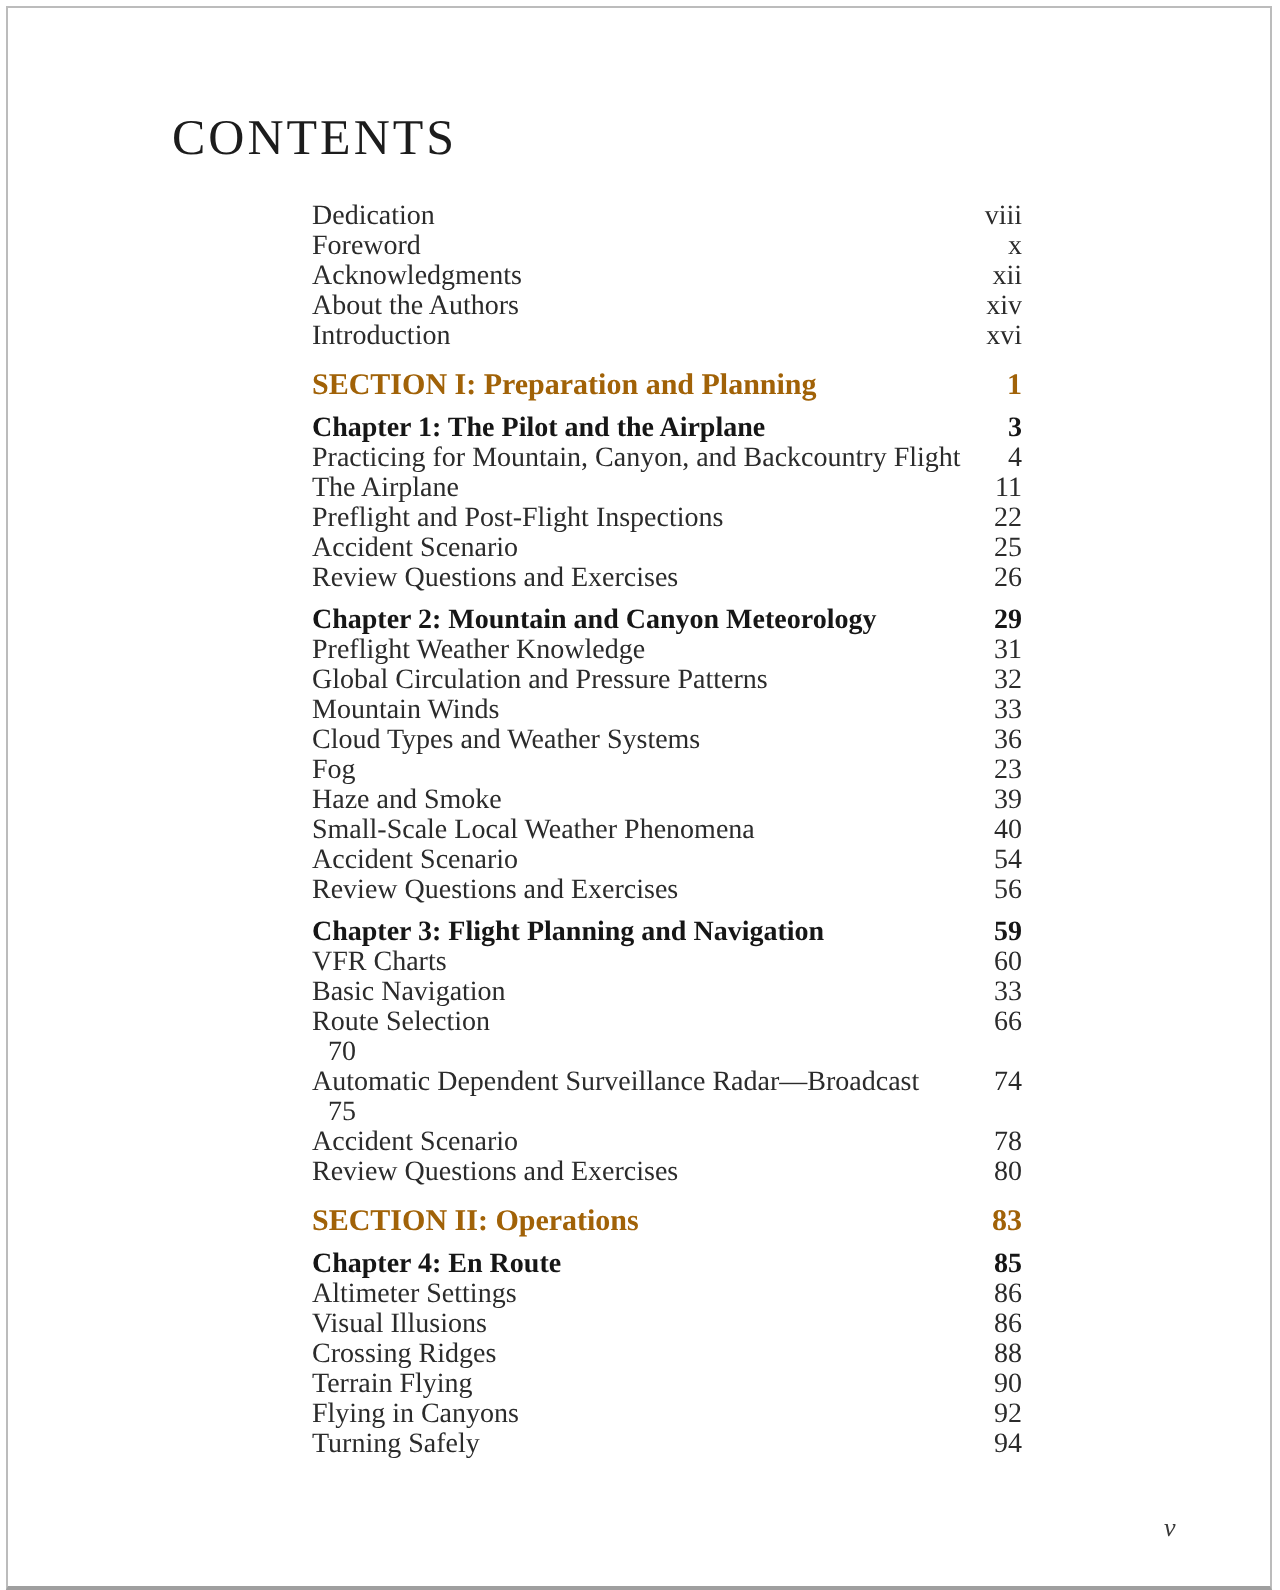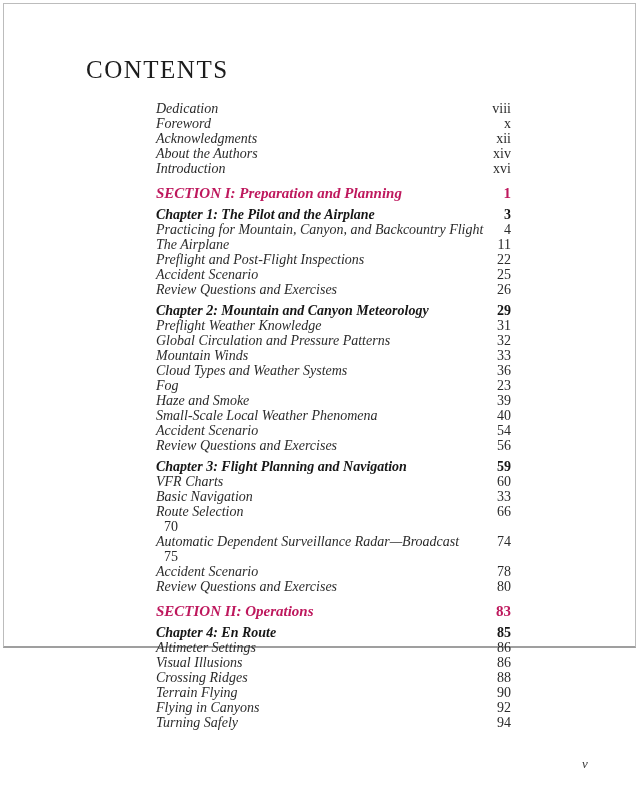--- a/index.html
+++ b/index.html
@@ -7,21 +7,21 @@
     width: 640px; height: 795px;
     background: #ffffff;
     font-family: "Liberation Serif", serif;
     color: #2b2b2b;
     position: relative;
     overflow: hidden;
   }
   .page {
     position: absolute;
     left: 3px; top: 3px;
-    width: 633px; height: 645px;
+    width: 633px; height: 792px;
     box-sizing: border-box;
     background: #ffffff;
     border: 1px solid #bcbcbc;
     border-bottom: 2px solid #9f9f9f;
   }
   .title {
     position: absolute;
     left: 82px; top: 52px;
     font-size: 25px;
     letter-spacing: 1.5px;
@@ -33,28 +33,28 @@
     left: 152px; top: 97px;
     width: 355px;
   }
   .row {
     display: flex;
     justify-content: space-between;
     align-items: baseline;
     font-size: 14px;
     line-height: 15px;
   }
-  .row .lbl { white-space: nowrap; font-style: italic; }
+  .row .lbl { white-space: nowrap; }
   .row .pg { padding-left: 8px; }
   .section { margin-top: 9px; }
   .section-heading {
     font-weight: bold;
     font-size: 15px;
     line-height: 16px;
-    color: #be185d;
+    color: #a16207;
   }
   .chapter-group { margin-top: 6px; }
   .chapter-heading {
     font-weight: bold;
     color: #161616;
   }
   .folio {
     position: absolute;
     left: 578px; top: 752px;
     font-style: italic;

